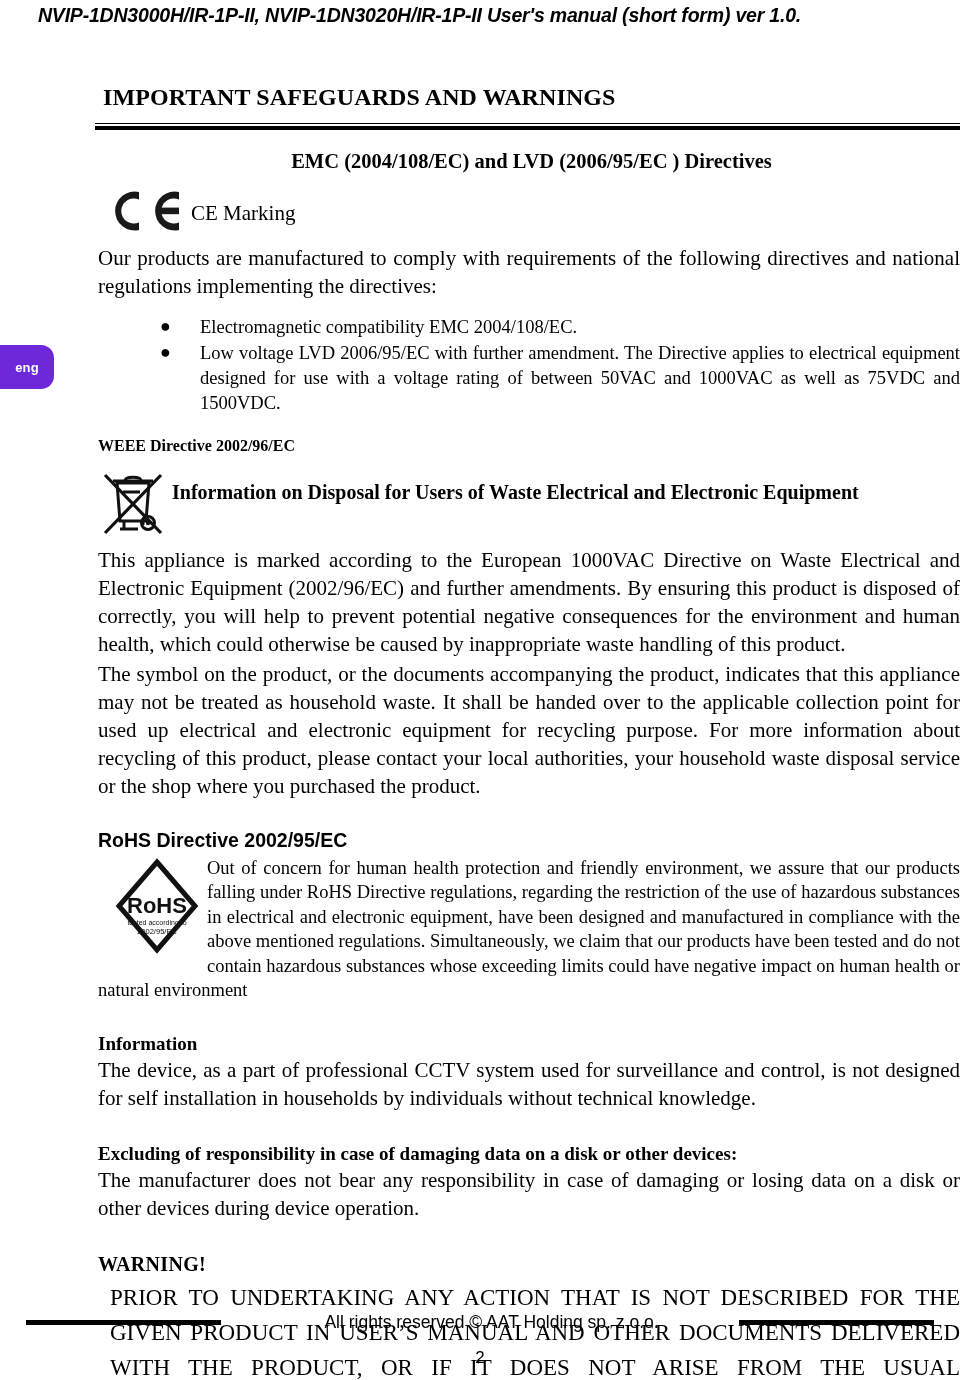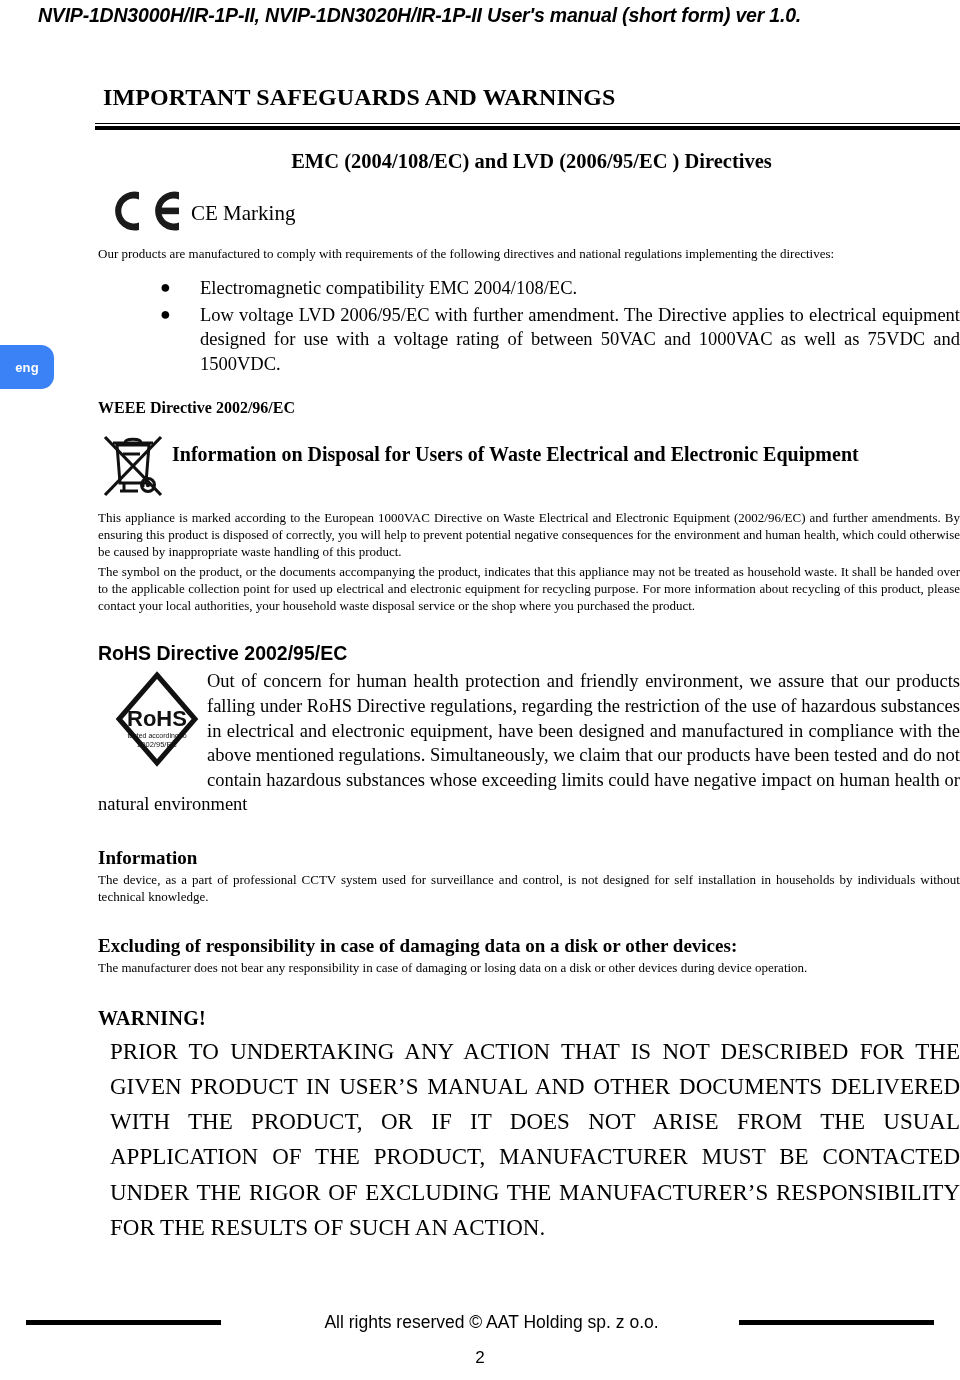--- a/index.html
+++ b/index.html
@@ -37,21 +37,21 @@
     white-space: nowrap;
   }
 
   
   .lang-tab {
     position: absolute;
     left: 0;
     top: 345px;
     width: 54px;
     height: 44px;
-    background: #3b82f6;
+    background: #6d28d9;
     border-top-right-radius: 13px;
     border-bottom-right-radius: 13px;
     color: #ffffff;
     font-family: "Liberation Sans", "DejaVu Sans", sans-serif;
     font-weight: bold;
     font-size: 13px;
     display: flex;
     align-items: center;
     justify-content: center;
     letter-spacing: 0.2px;
@@ -109,21 +109,21 @@
     display: block;
   }
   .ce-label {
     margin-left: 6px;
     font-weight: normal;
     font-size: 21px;
   }
 
   p.body {
     margin: 10px 0 0 3px;
-    font-size: 13px;
+    font-size: 21px;
     line-height: 1.33;
     text-align: justify;
     font-family: Liberation Serif, serif;
   }
   p.body.tight { margin-top: 2px; }
 
   
   ul.bullets {
     list-style: none;
     margin: 14px 0 0 0;

